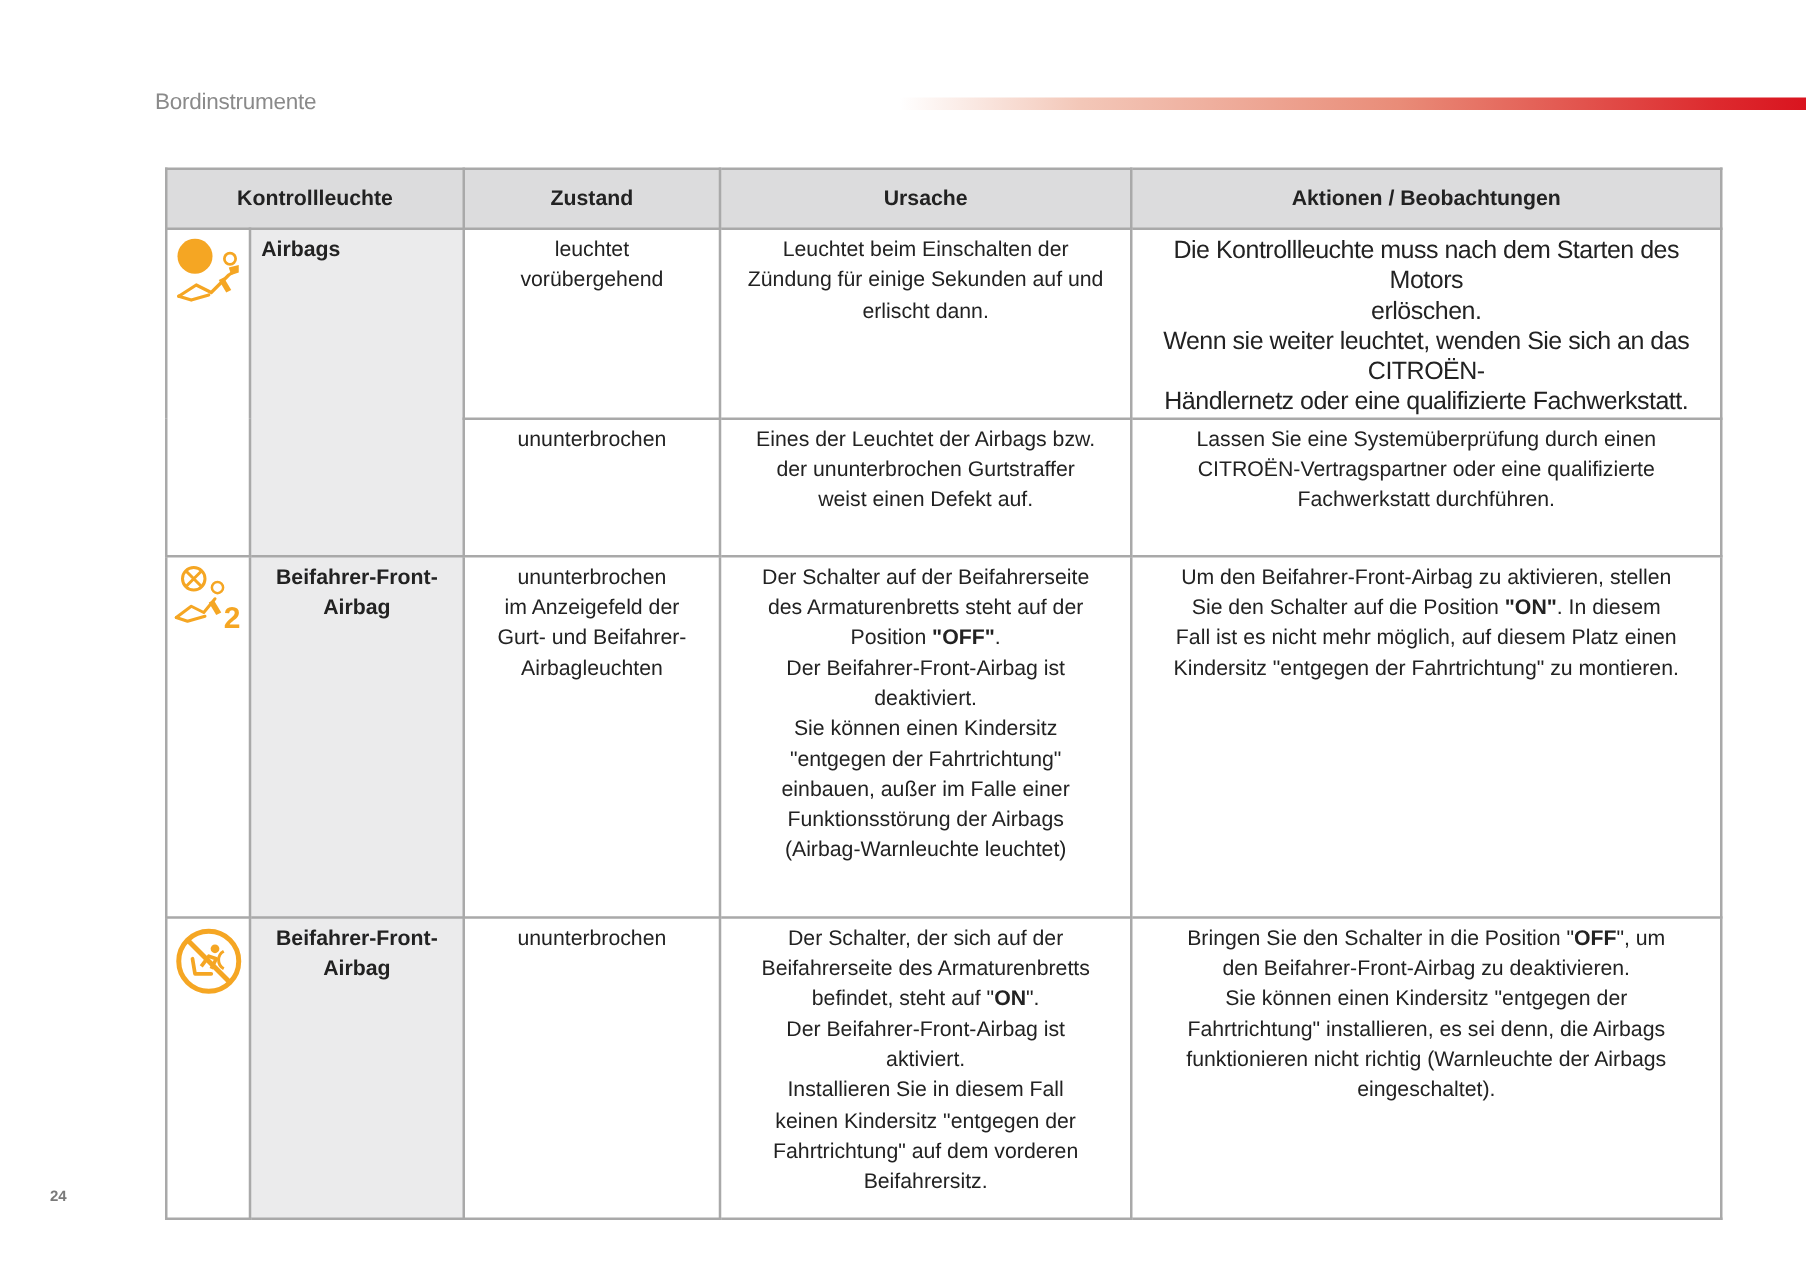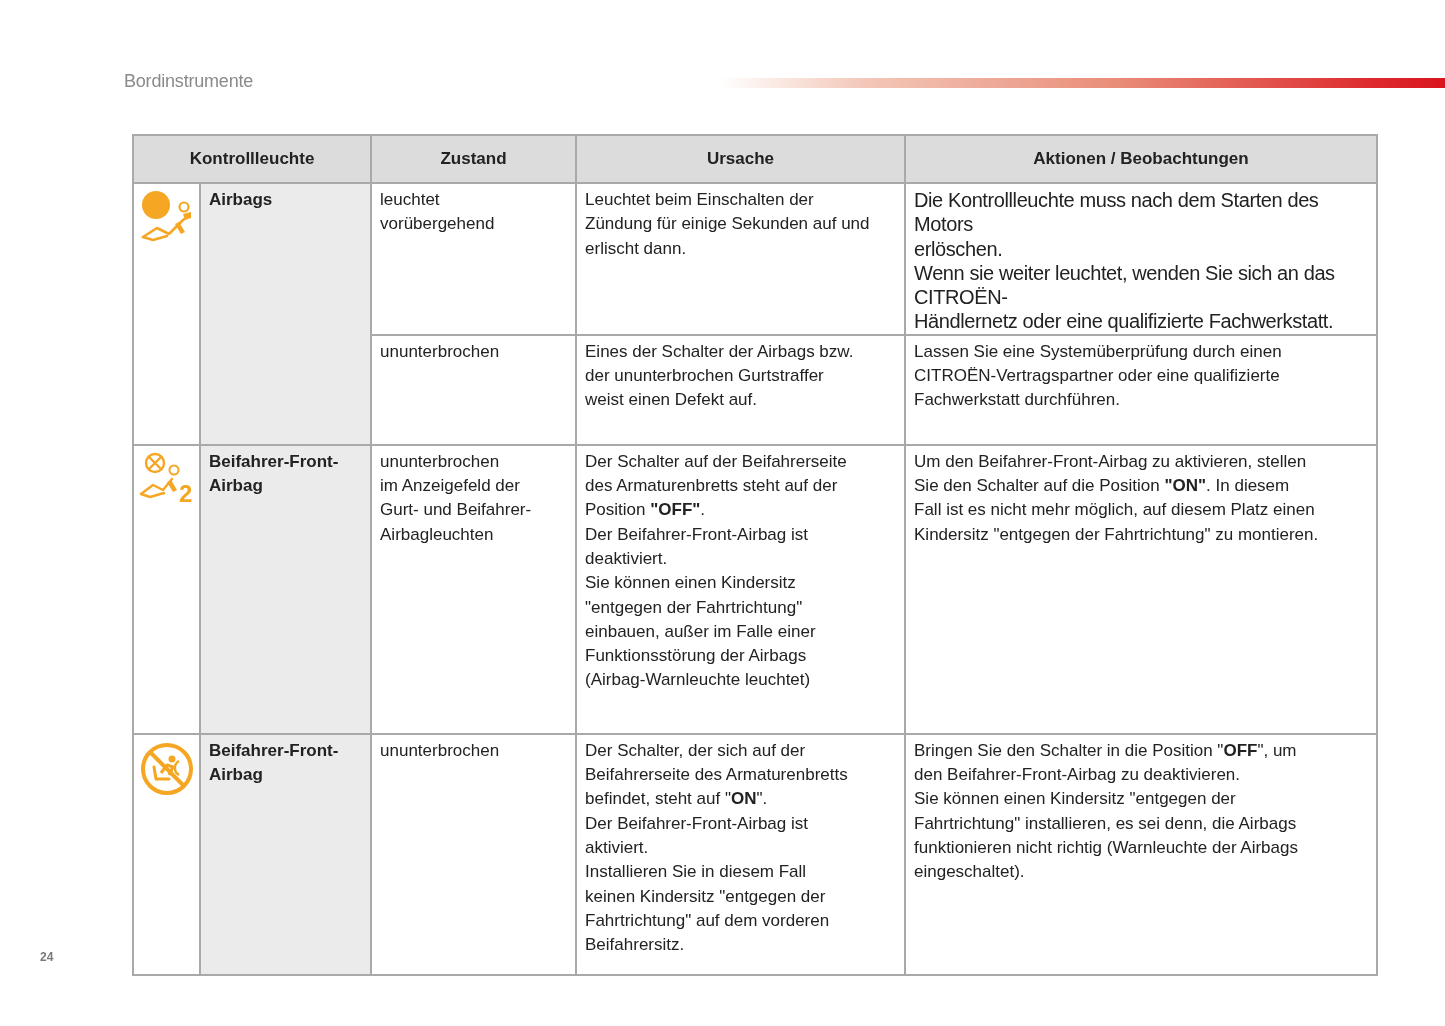--- a/index.html
+++ b/index.html
@@ -18,21 +18,21 @@
                     vertical-align: middle; color: #222; }
     table.warn td { padding: 4px 8px 0 8px; }
     td.icon-cell { padding: 6px 0 0 0 !important; text-align: center; background: #fff; }
     td.name-cell { background: #ebebec; font-weight: bold; margin-left: 43px; }
     .col-icon { width: 67px; }
     .col-name { width: 171px; }
     .col-state { width: 205px; }
     .col-cause { width: 329px; }
     .col-action { width: auto; }
     .cond { font-size: 20px; letter-spacing: -0.4px; }
-    .cell-line { display: block; }
+    .cell-line { display: block; text-align: center; }
     b.kw { font-weight: bold; }
     .icon svg { display: block; margin: 0 auto; }
   </style>
 </head>
 <body>
 
 <div class="section-title">Bordinstrumente</div>
 <div class="header-bar"></div>
 
 <table class="warn">
@@ -82,21 +82,21 @@
         <span class="cell-line">Wenn sie weiter leuchtet, wenden Sie sich an das CITROËN-</span>
         <span class="cell-line">Händlernetz oder eine qualifizierte Fachwerkstatt.</span>
       </td>
     </tr>
 
     <tr style="height:110px;">
       <td>
         <span class="cell-line">ununterbrochen</span>
       </td>
       <td>
-        <span class="cell-line">Eines der Schalter der Airbags bzw.</span>
+        <span class="cell-line">Eines der Leuchtet der Airbags bzw.</span>
         <span class="cell-line">der ununterbrochen Gurtstraffer</span>
         <span class="cell-line">weist einen Defekt auf.</span>
       </td>
       <td>
         <span class="cell-line">Lassen Sie eine Systemüberprüfung durch einen</span>
         <span class="cell-line">CITROËN-Vertragspartner oder eine qualifizierte</span>
         <span class="cell-line">Fachwerkstatt durchführen.</span>
       </td>
     </tr>
 

